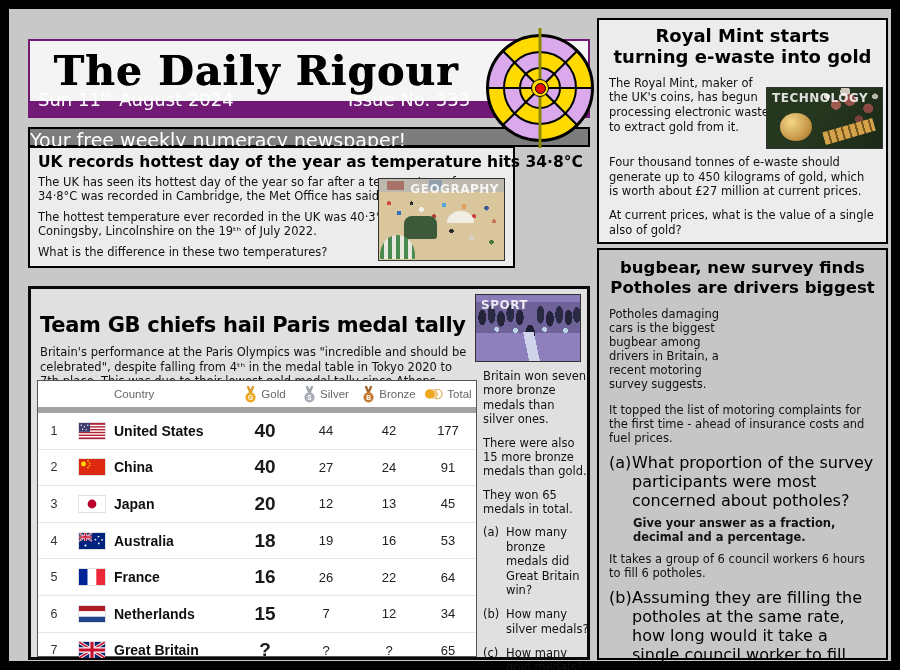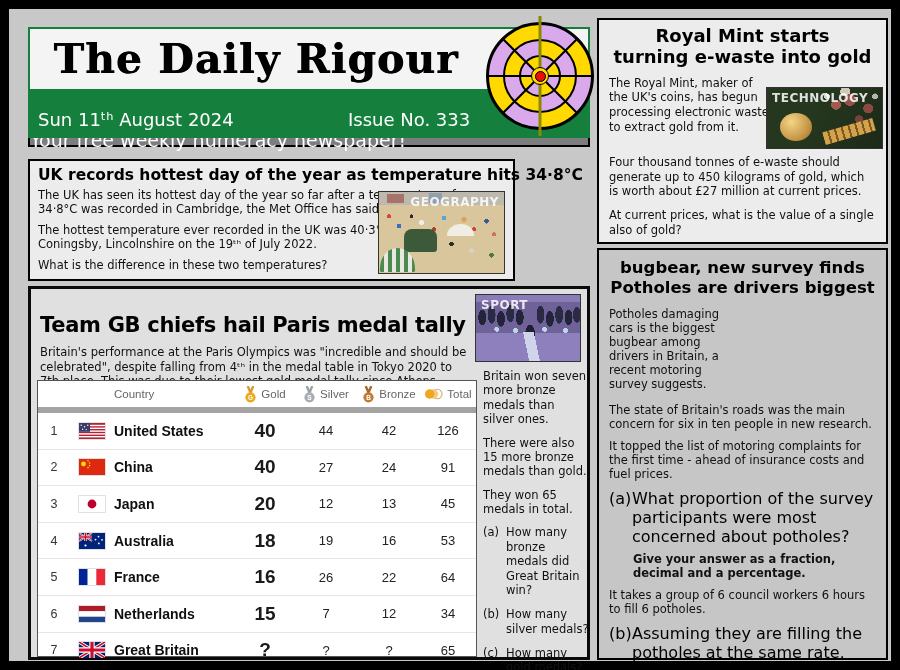--- a/index.html
+++ b/index.html
@@ -2,21 +2,21 @@
 <html><head>
 <meta charset="utf-8">
 <style>
   html,body{margin:0;padding:0;}
   body{width:900px;height:670px;font-family:"DejaVu Sans",sans-serif;overflow:hidden;}
   #page{position:relative;width:900px;height:670px;background:#000;}
   #inner-bg{position:absolute;inset:9px;background:#c8c8c8;}
   .box{position:absolute;box-sizing:border-box;}
 
   
-  .masthead{left:28px;top:27px;width:562px;height:111px;background:#15803d;z-index:6;}
+  .masthead{left:28px;top:39px;width:562px;height:79px;background:#701a75;z-index:6;}
   .mast-white{position:absolute;left:2px;top:2px;width:558px;height:60px;background:#f4f4f4;display:flex;align-items:center;}
   .mast-title{font-family:"DejaVu Serif",serif;font-weight:bold;font-size:41px;letter-spacing:1px;width:452px;text-align:center;color:#000;text-shadow:0.6px 0 #000;}
   .mast-bar{position:absolute;left:0;bottom:0;width:100%;height:35px;color:#fff;font-size:18px;}
   .mast-date{position:absolute;left:10px;top:6px;}
   .mast-issue{position:absolute;left:320px;top:6px;}
 
   
   .logo{position:absolute;right:-4px;top:-5px;width:108px;height:108px;z-index:8;}
   .ring{position:absolute;border-radius:50%;border:2px solid #000;box-sizing:border-box;}
   .r1{inset:0;border-width:3px;background:conic-gradient(#d9a9ec 0 45deg,#ffd900 0 90deg,#d9a9ec 0 135deg,#ffd900 0 180deg,#d9a9ec 0 225deg,#ffd900 0 270deg,#d9a9ec 0 315deg,#ffd900 0 360deg);}
@@ -28,21 +28,21 @@
   .spoke.d45{transform:translateX(-50%) rotate(45deg);}
   .spoke.d90{transform:translateX(-50%) rotate(90deg);}
   .spoke.d135{transform:translateX(-50%) rotate(135deg);}
   .spoke.olive{top:-6px;height:120px;width:3px;background:#8a8a00;transform:translateX(-50%);}
 
   
   .banner{left:28px;top:127px;width:562px;height:20px;background:#7d7d7d;border:2px solid #000;color:#fff;
           font-size:19px;text-align:left;line-height:23px;}
 
   
-  .art1{left:28px;top:159px;width:487px;height:122px;background:#ececec;border:2px solid #000;}
+  .art1{left:28px;top:146px;width:487px;height:122px;background:#ececec;border:2px solid #000;}
   .art1 .hl{font-size:15.5px;font-weight:bold;padding:5px 8px 2px;white-space:nowrap;color:#000;}
   .art1 .body{padding:2px 0 0 8px;width:420px;font-size:11.5px;line-height:1.26;color:#111;}
   .art1 .body p{margin:0 0 6px;}
 
   
   .photo{position:absolute;box-sizing:border-box;border:1px solid #333;overflow:hidden;}
   .ptag{position:absolute;font-weight:bold;color:rgba(255,255,255,0.85);letter-spacing:0.5px;z-index:3;}
 
   .geo-img{right:8px;top:30px;width:127px;height:83px;}
   .geo-base{position:absolute;inset:0;background:linear-gradient(180deg,#bdb9ae 0 16%,#d9c69c 16% 100%);}
@@ -287,21 +287,21 @@
                   <circle cx="8.8" cy="2.2" r=".7"></circle>
                   <circle cx="3.6" cy="6.2" r=".7"></circle>
                   <circle cx="7.2" cy="6.6" r=".7"></circle>
                 </g>
               </svg>
             </div>
             <div class="tc name">United States</div>
             <div class="tc goldv">40</div>
             <div class="tc num">44</div>
             <div class="tc num">42</div>
-            <div class="tc num">126</div>
+            <div class="tc num">177</div>
           </div>
           <div class="trow">
             <div class="tc rank">2</div>
             <div class="tc flagc">
               <svg width="26" height="16" viewBox="0 0 26 16">
                 <rect width="26" height="16" fill="#de2910"></rect>
                 <circle cx="4.5" cy="5" r="2.4" fill="#ffde00"></circle>
                 <g fill="#ffde00">
                   <circle cx="9" cy="1.8" r=".8"></circle>
                   <circle cx="10.6" cy="4" r=".8"></circle>
@@ -443,21 +443,20 @@
     <p class="p3">At current prices, what is the value of a single also of gold?</p>
   </div>
 
   <div class="box art4">
     <div class="hl">
       <div>bugbear, new survey finds</div>
       <div>Potholes are drivers biggest</div>
     </div>
     <p class="p1">Potholes damaging cars is the biggest bugbear among drivers in Britain, a recent motoring survey suggests.</p>
     <div class="rest">
-      <p>The state of Britain's roads was the main concern for six in ten people in new research.</p>
       <p>It topped the list of motoring complaints for the first time - ahead of insurance costs and fuel prices.</p>
       <div class="q-item">
         <span class="q-label">(a)</span>
         <span class="q-text">What proportion of the survey participants were most concerned about potholes?</span>
       </div>
       <p class="q-bold">Give your answer as a fraction, decimal and a percentage.</p>
       <p>It takes a group of 6 council workers 6 hours to fill 6 potholes.</p>
       <div class="q-item">
         <span class="q-label">(b)</span>
         <span class="q-text">Assuming they are filling the potholes at the same rate, how long would it take a single council worker to fill half a pothole?</span>

